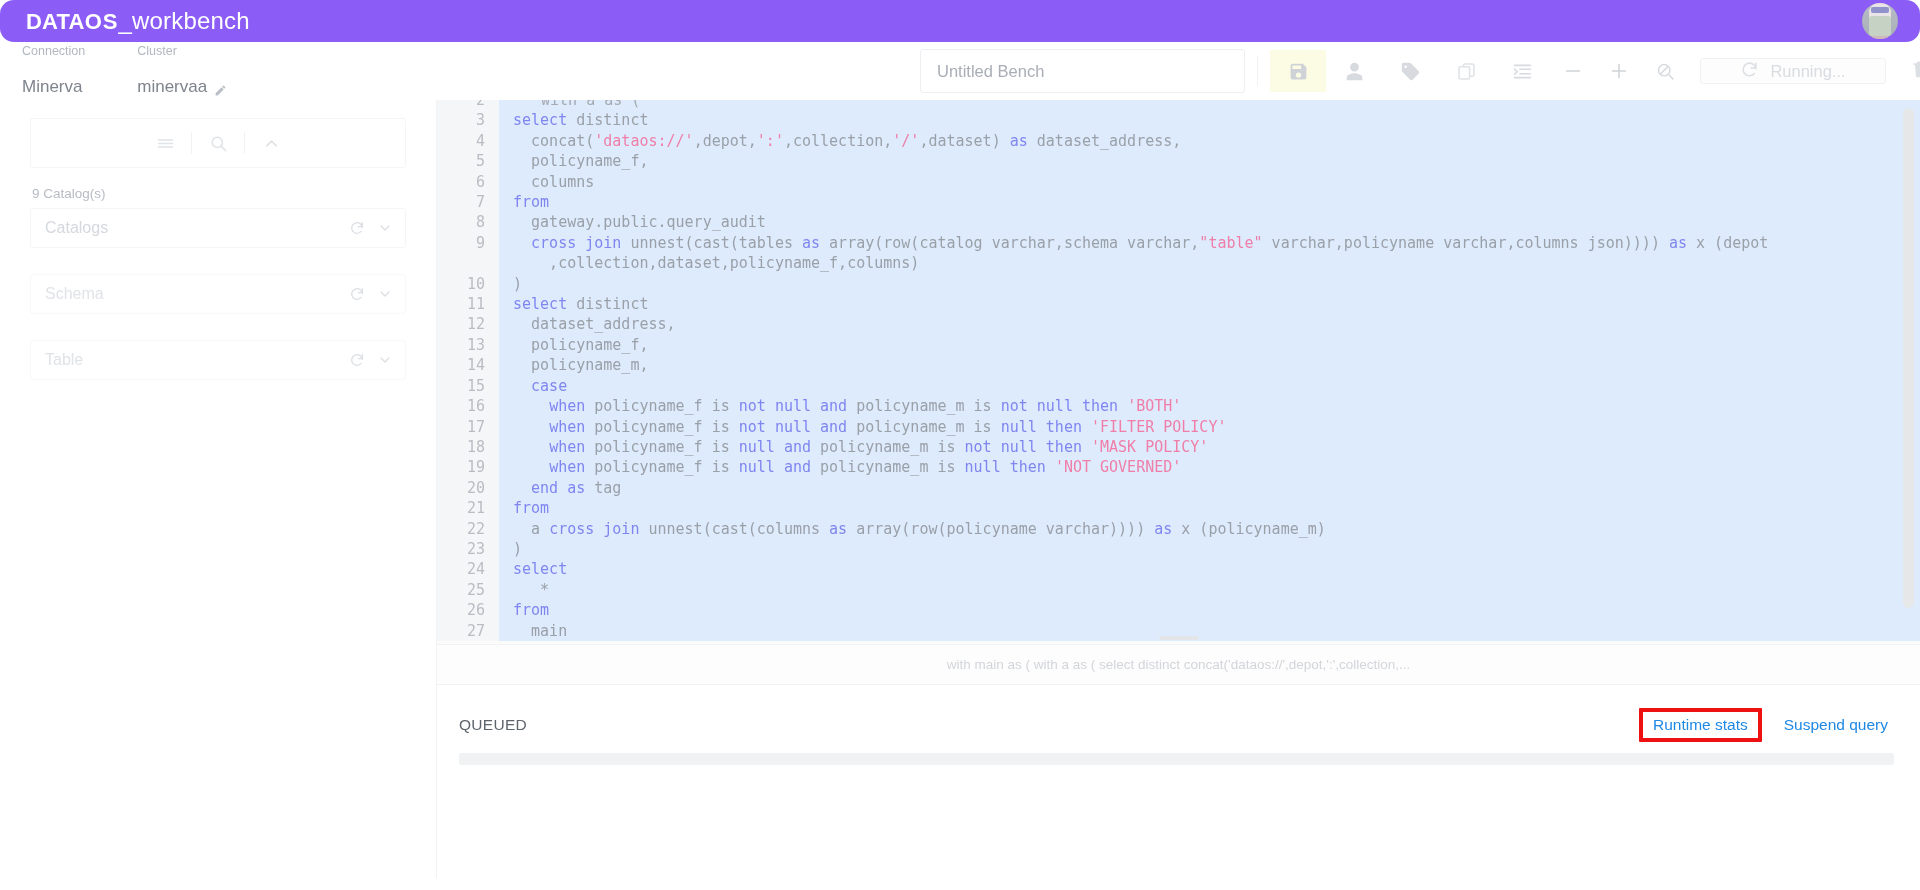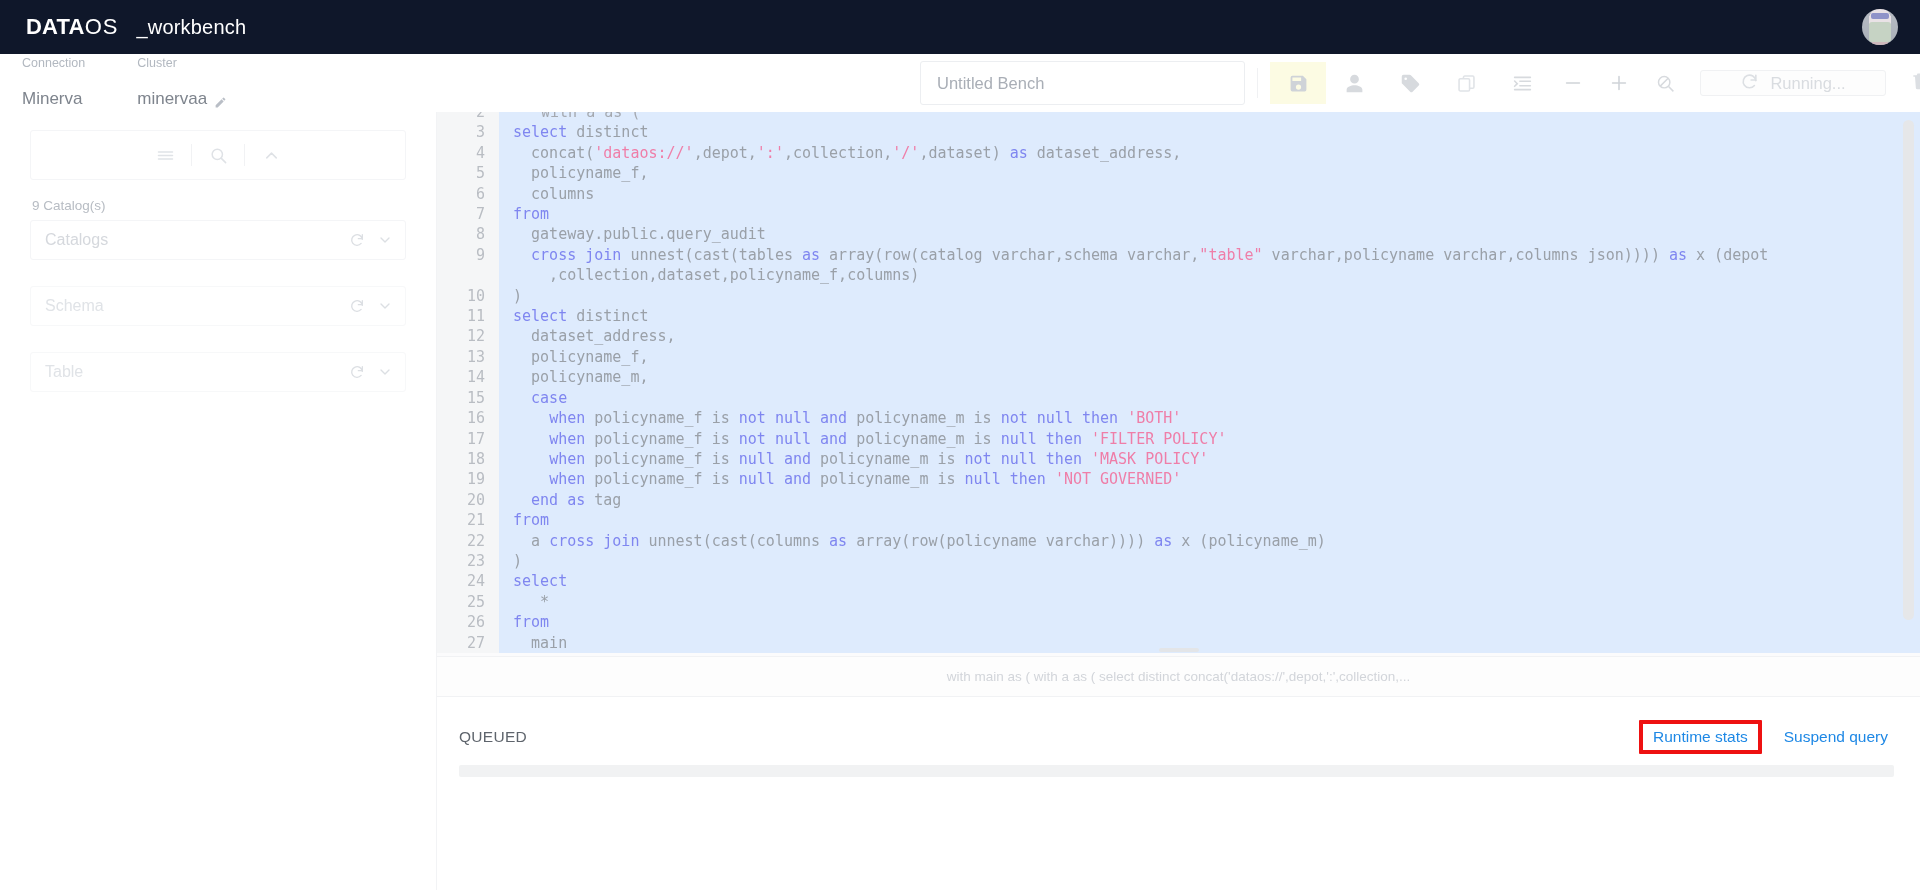--- a/index.html
+++ b/index.html
@@ -5,39 +5,40 @@
   * { box-sizing: border-box; margin: 0; padding: 0; }
   html, body {
     width: 1920px; height: 890px;
     font-family: "Liberation Sans", sans-serif;
     background: #ffffff;
     overflow: hidden;
   }
 
   
   .topnav {
-    height: 54px;
-    background: #0f172a;
+    height: 42px;
+    background: #8b5cf6;
     display: flex;
     align-items: center;
     padding: 0 26px;
     position: relative;
+    border-radius: 14px;
   }
   .brand {
     font-size: 22px;
     letter-spacing: .2px;
     color: #ffffff;
     font-weight: 700;
     display: flex;
     align-items: baseline;
     margin-right: 56px;
   }
   .brand .b-data { font-weight: 700; }
-  .brand .b-os { font-weight: 400; letter-spacing: 1px; }
-  .brand .b-wb { font-weight: 400; font-size: 20px; margin-left: 18px; }
+  .brand .b-os { font-weight: 700; letter-spacing: 1px; }
+  .brand .b-wb { font-weight: 400; font-size: 24px; margin-left: 0; }
 
   .nav-links { display: flex; align-items: center; gap: 56px; }
   .nav-link {
     color: #f2f4f6;
     font-size: 17px;
     cursor: pointer;
     white-space: nowrap;
   }
   .avatar-wrap {
     position: absolute;

